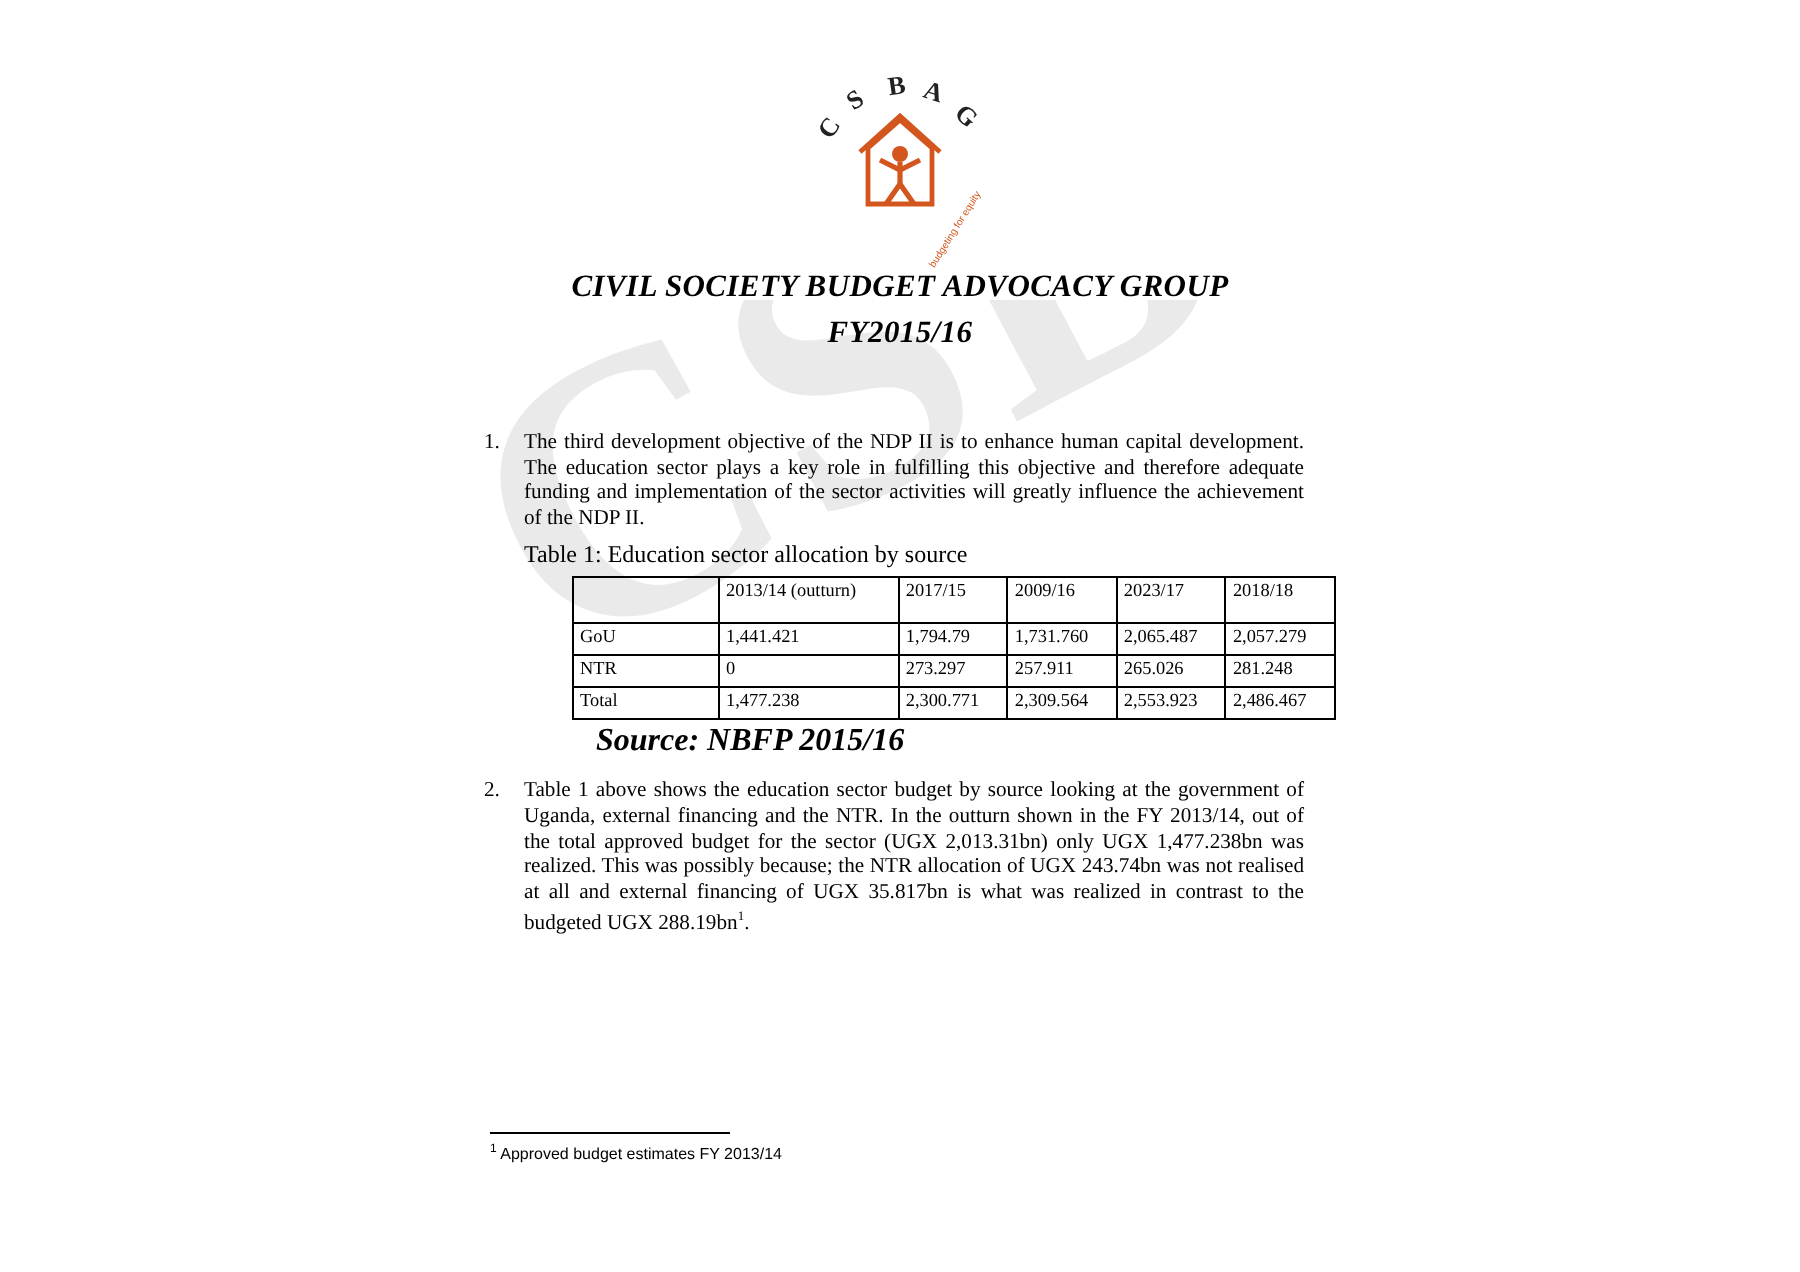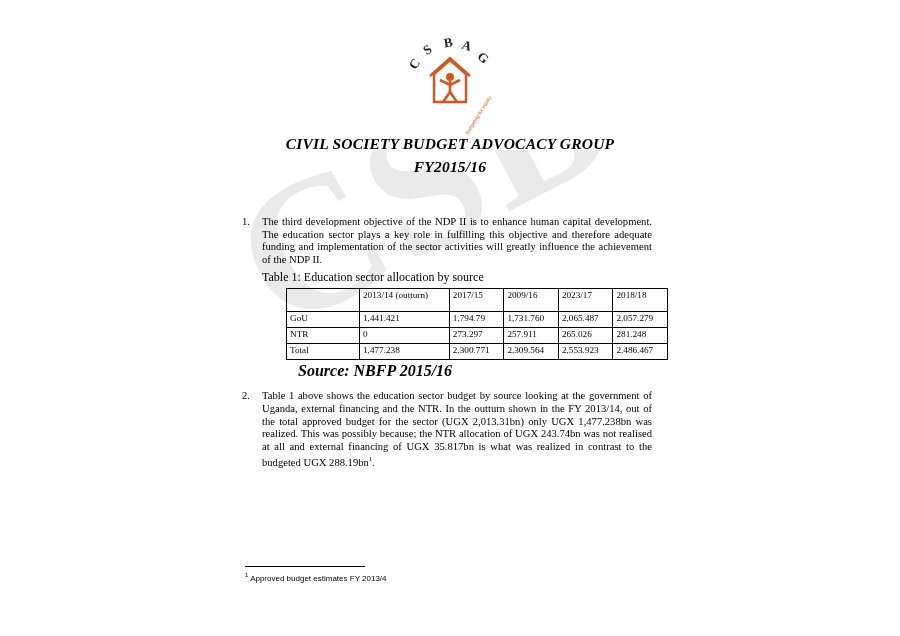--- a/index.html
+++ b/index.html
@@ -272,16 +272,16 @@
 
     <div class="para para2">
       <span class="num">2.</span>
       <span>Table 1 above shows the education sector budget by source looking at the government of Uganda, external financing and the NTR. In the outturn shown in the FY 2013/14, out of the total approved budget for the sector (UGX 2,013.31bn) only UGX 1,477.238bn was realized. This was possibly because; the NTR allocation of UGX 243.74bn was not realised at all and external financing of UGX 35.817bn is what was realized in contrast to the budgeted UGX 288.19bn</span><sup>1</sup>.
     </div>
   </div>
 
   <div class="footnote-rule"></div>
   <div class="footnote">
     <sup>1</sup>
-    <span>Approved budget estimates FY 2013/4</span>
+    <span>Approved budget estimates FY 2013/14</span>
   </div>
 
 </div>
 
 </body></html>

